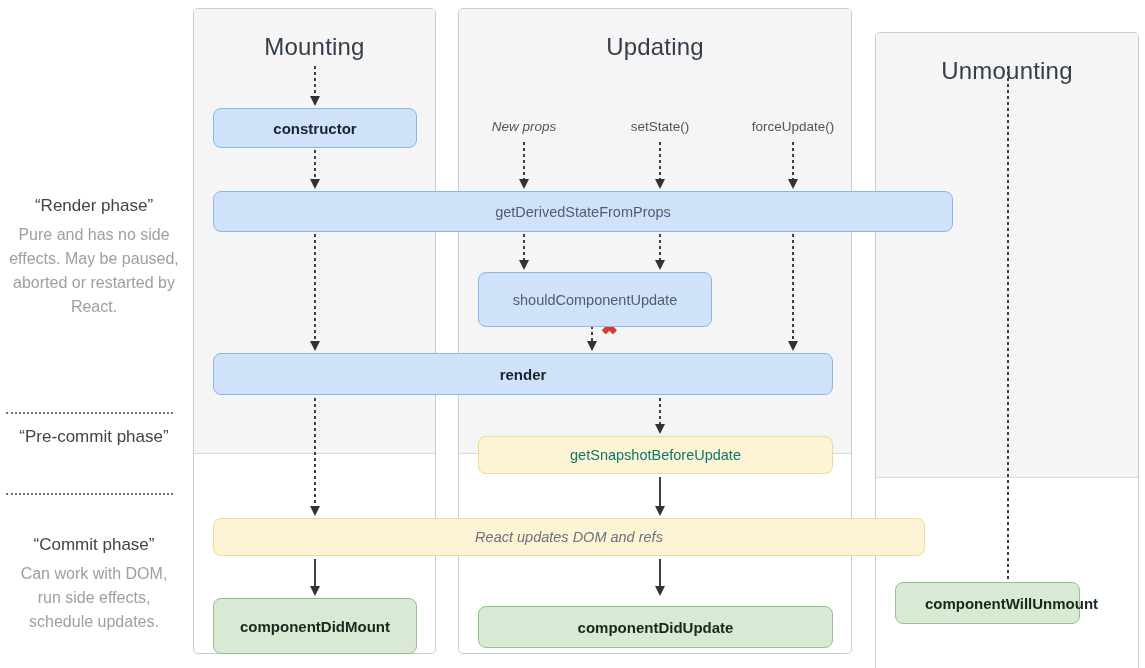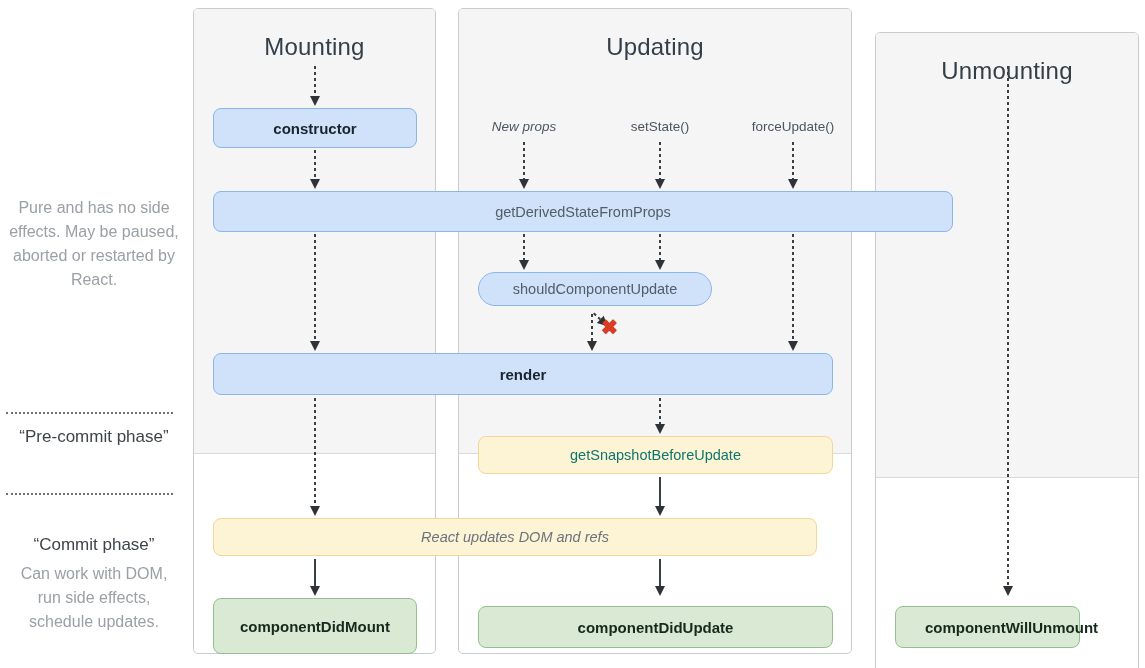--- a/index.html
+++ b/index.html
@@ -59,27 +59,27 @@
         border-radius:8px; font-size:14.5px; cursor:pointer;}
   .node.blue{background:var(--node-blue-bg); border:1px solid var(--node-blue-border); color:#515d68;}
   .node.yellow{background:var(--node-yellow-bg); border:1px solid var(--node-yellow-border); color:#0f766e;}
   .node.green{background:var(--node-green-bg); border:1px solid var(--node-green-border);}
   .node.bold{font-weight:bold; font-size:15px; color:#19242f;}
   .node.green.bold{color:#17291d;}
   .node.italic{font-style:italic; color:#6a737c;}
 
   #node-constructor{left:213px; top:108px; width:204px; height:40px;}
   #node-gdsfp{left:213px; top:191px; width:740px; height:41px;}
-  #node-scu{left:478px; top:272px; width:234px; height:34px;border-radius:17px;}
+  #node-scu{left:478px; top:272px; width:234px; height:55px;}
   #node-render{left:213px; top:353px; width:620px; height:42px;}
   #node-gsbu{left:478px; top:436px; width:355px; height:38px;}
-  #node-reactupdates{left:213px; top:518px; width:604px; height:38px;}
+  #node-reactupdates{left:213px; top:518px; width:712px; height:38px;}
   #node-cdm{left:213px; top:598px; width:204px; height:56px;}
   #node-cdu{left:478px; top:598px; width:355px; height:42px;margin-top:8px;}
-  #node-cwu{left:895px; top:606px; width:185px; height:42px;padding-left:48px;}
+  #node-cwu{left:895px; top:582px; width:185px; height:42px;padding-left:48px;}
 
   
   #stop-x{position:absolute; left:601px; top:317px; font-size:20px; font-weight:bold;
         color:var(--stop-x); text-shadow:0 0 1px #4c150a; line-height:1;}
 </style>
 </head>
 <body>
 
 <div id="stage">
 
@@ -90,20 +90,21 @@
   <div class="panel" id="panel-updating">
     <div class="panel-gray"></div>
     <div class="col-header">Updating</div>
   </div>
   <div class="panel" id="panel-unmounting">
     <div class="panel-gray"></div>
     <div class="col-header">Unmounting</div>
   </div>
 
   <div class="phase" id="phase-render">
+    <div class="phase-title">“Render phase”</div>
     <div class="phase-desc">Pure and has no side effects. May be paused, aborted or restarted by React.</div>
   </div>
   <div class="phase-divider" id="divider-1"></div>
   <div class="phase" id="phase-precommit">
     <div class="phase-title">“Pre-commit phase”</div>
   </div>
   <div class="phase-divider" id="divider-2"></div>
   <div class="phase" id="phase-commit">
     <div class="phase-title">“Commit phase”</div>
     <div class="phase-desc">Can work with DOM, run side effects, schedule updates.</div>

